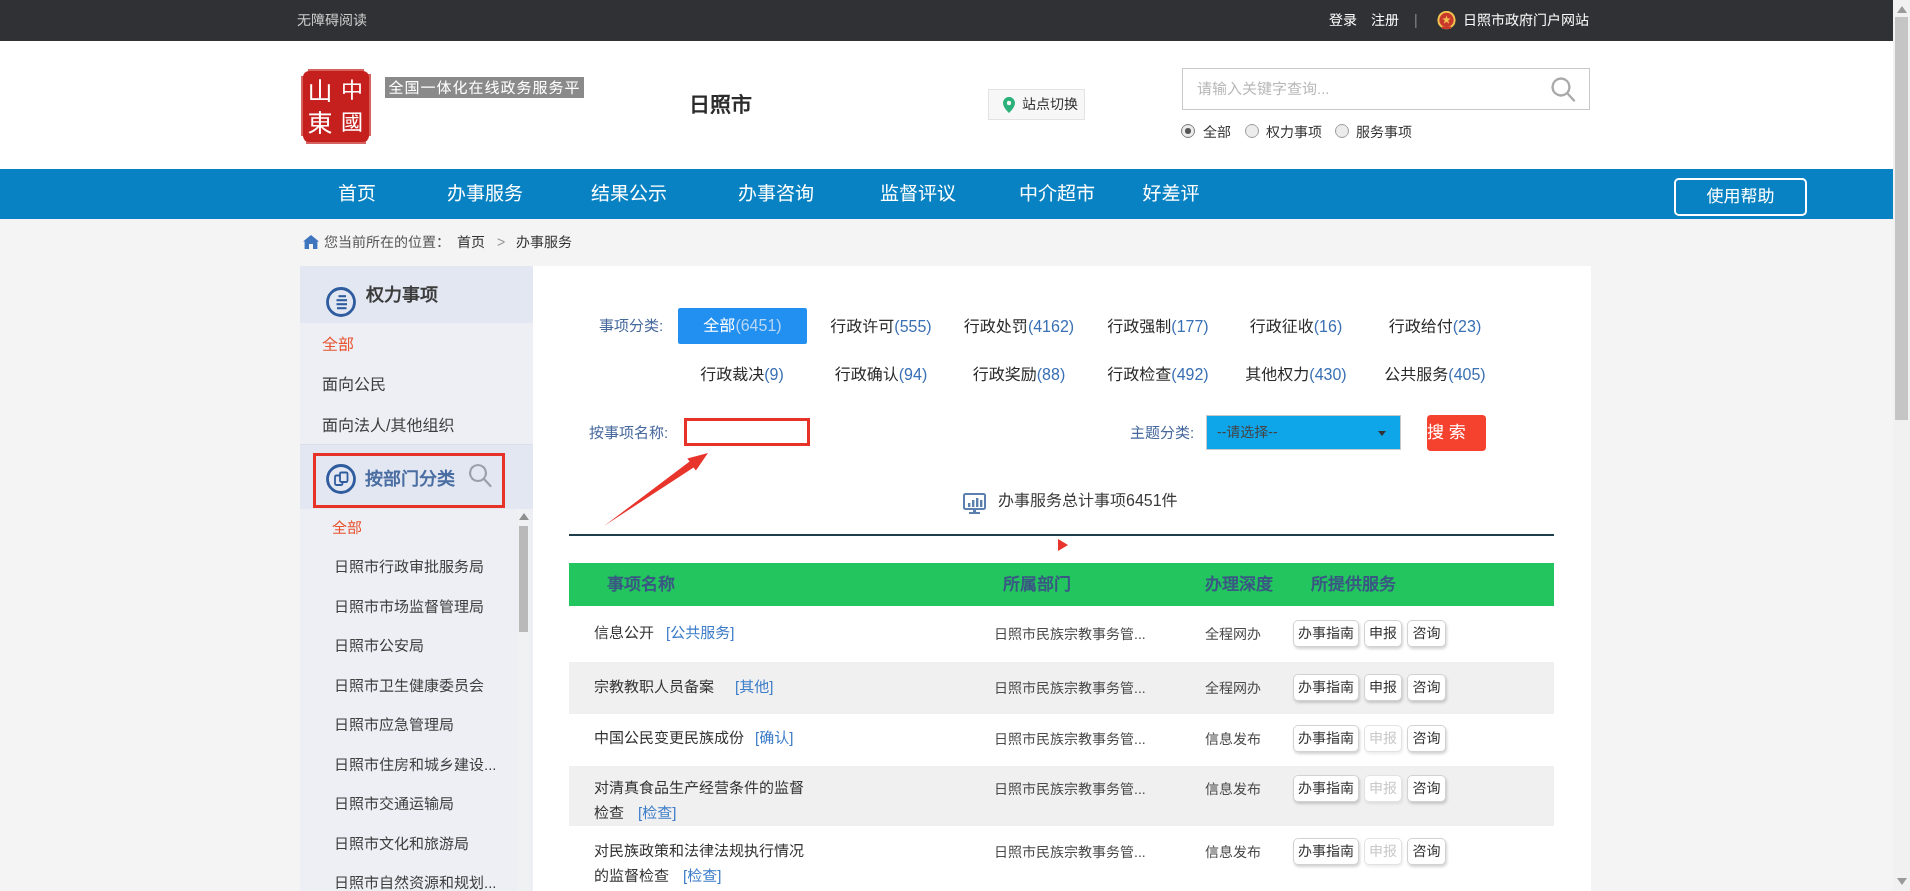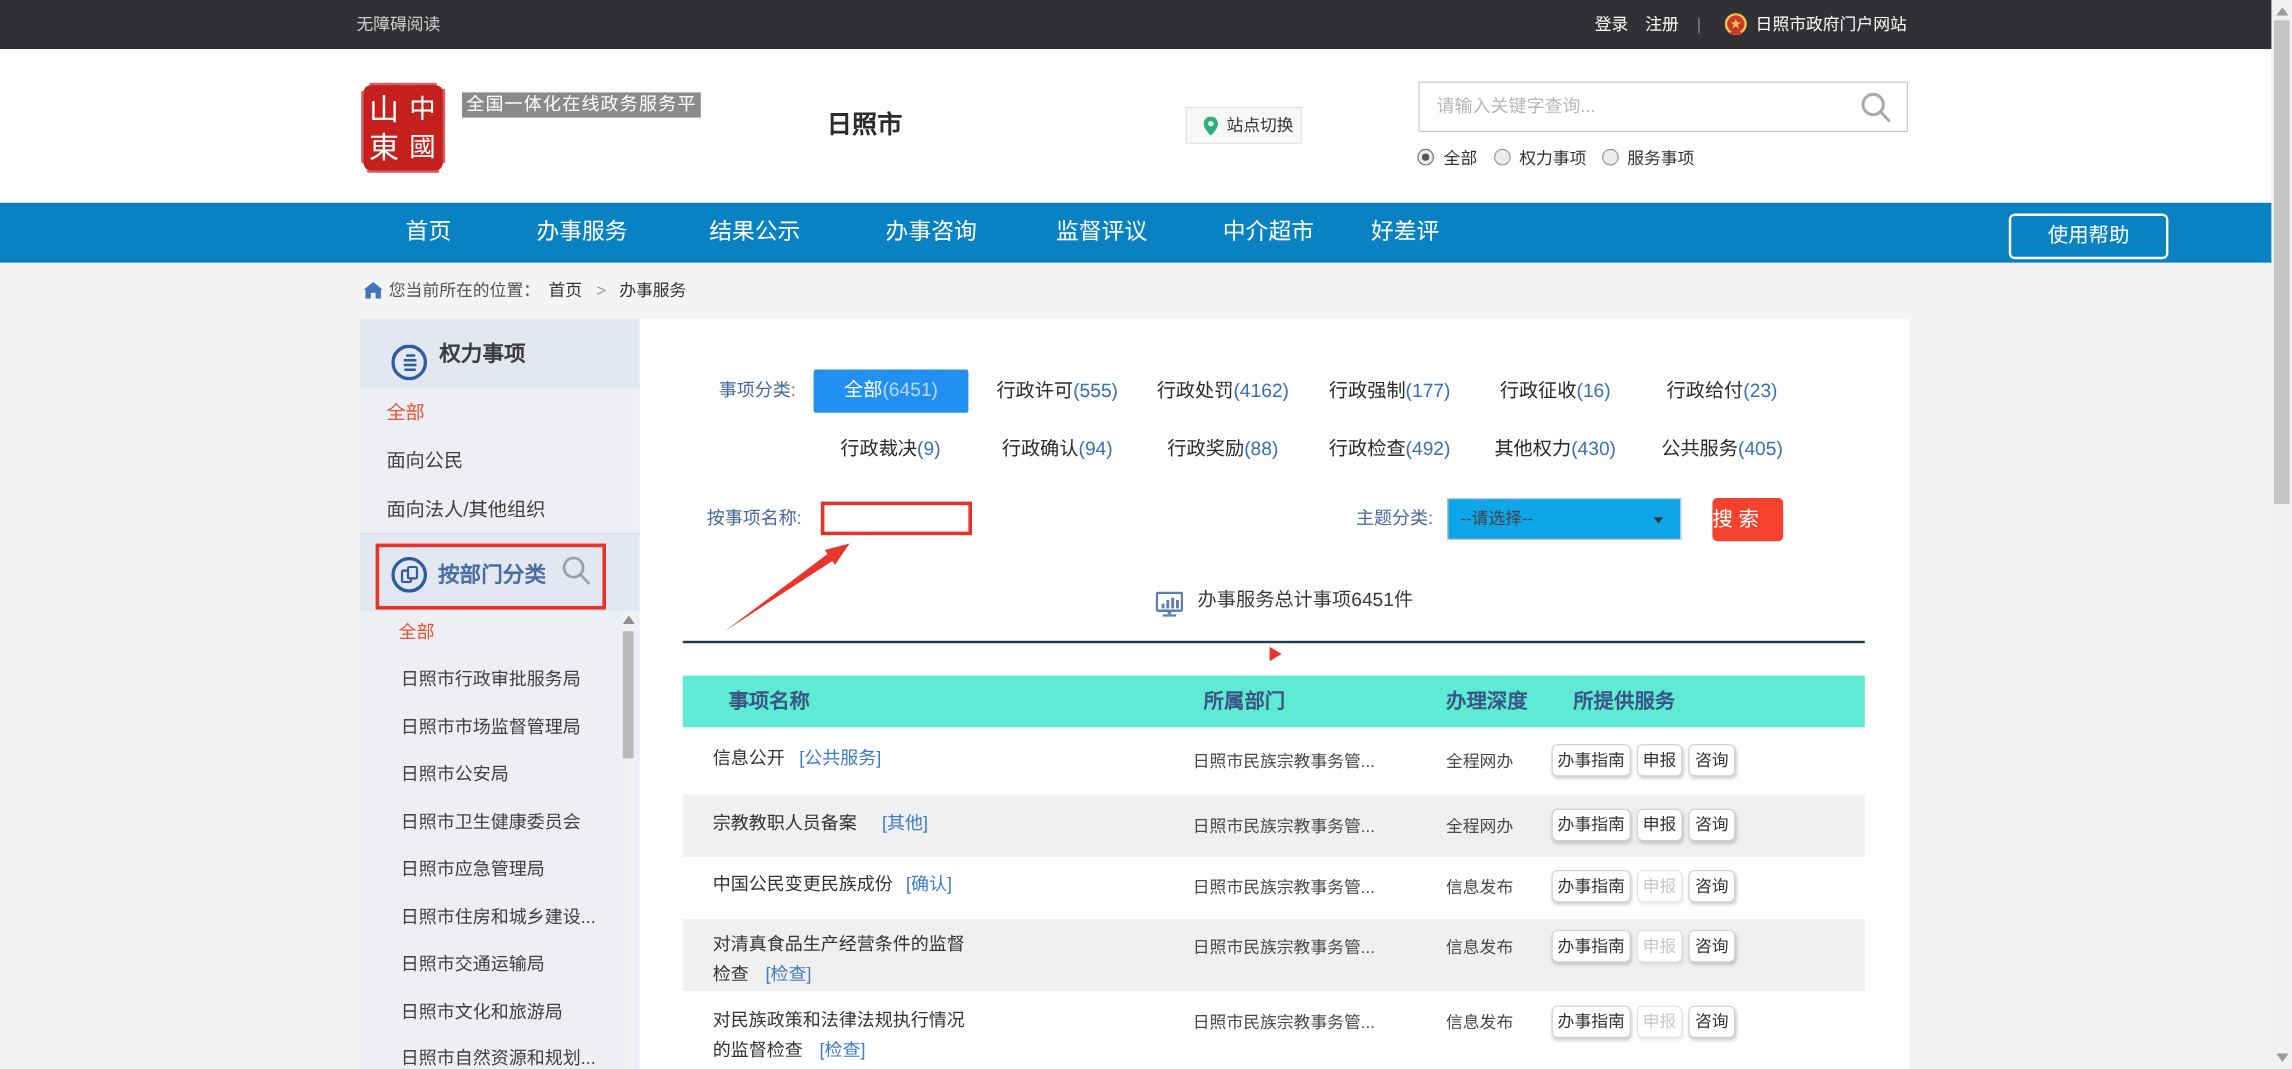--- a/index.html
+++ b/index.html
@@ -50,21 +50,21 @@
 #nameinput .ph { position:absolute; left:17px; top:0; line-height:33px; font-size:15px; color:#bbb; }
 #redbox2 { position:absolute; left:684px; top:418px; width:126px; height:28px; border:3px solid #e63227; }
 #select { position:absolute; left:1206px; top:415px; width:195px; height:35px; border:1px solid #c9c9c9; background:#0ea5e9; }
 #select span { position:absolute; left:10px; top:0; line-height:33px; font-size:14px; color:#444; }
 #select .tri { position:absolute; right:14px; top:15px; width:0; height:0; border-left:4.5px solid transparent; border-right:4.5px solid transparent; border-top:5.5px solid #333; }
 #searchbtn { position:absolute; left:1427px; top:415px; width:59px; height:36px; background:#f4422e; border-radius:4px; color:#fff; font-size:17px; line-height:36px; }
 #stats { position:absolute; left:998px; top:492px; font-size:16px; color:#3a3a3a; line-height:17px; }
 #divider { position:absolute; left:569px; top:534px; width:985px; height:2px; background:#1d3e4a; }
 #playtri { position:absolute; left:1058px; top:539px; width:0; height:0; border-top:6px solid transparent; border-bottom:6px solid transparent; border-left:10px solid #e8342c; }
 
-#thead { position:absolute; left:569px; top:563px; width:985px; height:43px; background:#5eead4; }
+#thead { position:absolute; left:569px; top:563px; width:985px; height:43px; background:#22c55e; }
 #thead span { position:absolute; top:0; line-height:43px; font-size:17px; font-weight:bold; color:#3a5784; }
 .trow { position:absolute; left:569px; width:985px; }
 .gray { background:#f0f0f1; }
 .cell { position:absolute; font-size:15px; color:#333; line-height:16px; white-space:nowrap; }
 .cell.sm { font-size:14px; color:#4a4a4a; }
 .lnk { color:#3d7dc8; }
 .btn { position:absolute; height:27px; background:#fff; border:1px solid #d2d2d2; border-radius:5px; font-size:14px; color:#333; text-align:center; line-height:25px; box-shadow:1px 2px 3px rgba(0,0,0,0.18); }
 .btn.dis { color:#c9c9c9; border-color:#e2e2e2; box-shadow:1px 2px 3px rgba(0,0,0,0.08); }
 
 #vscroll { position:absolute; left:1893px; top:0; width:17px; height:891px; background:#f1f1f1; }

